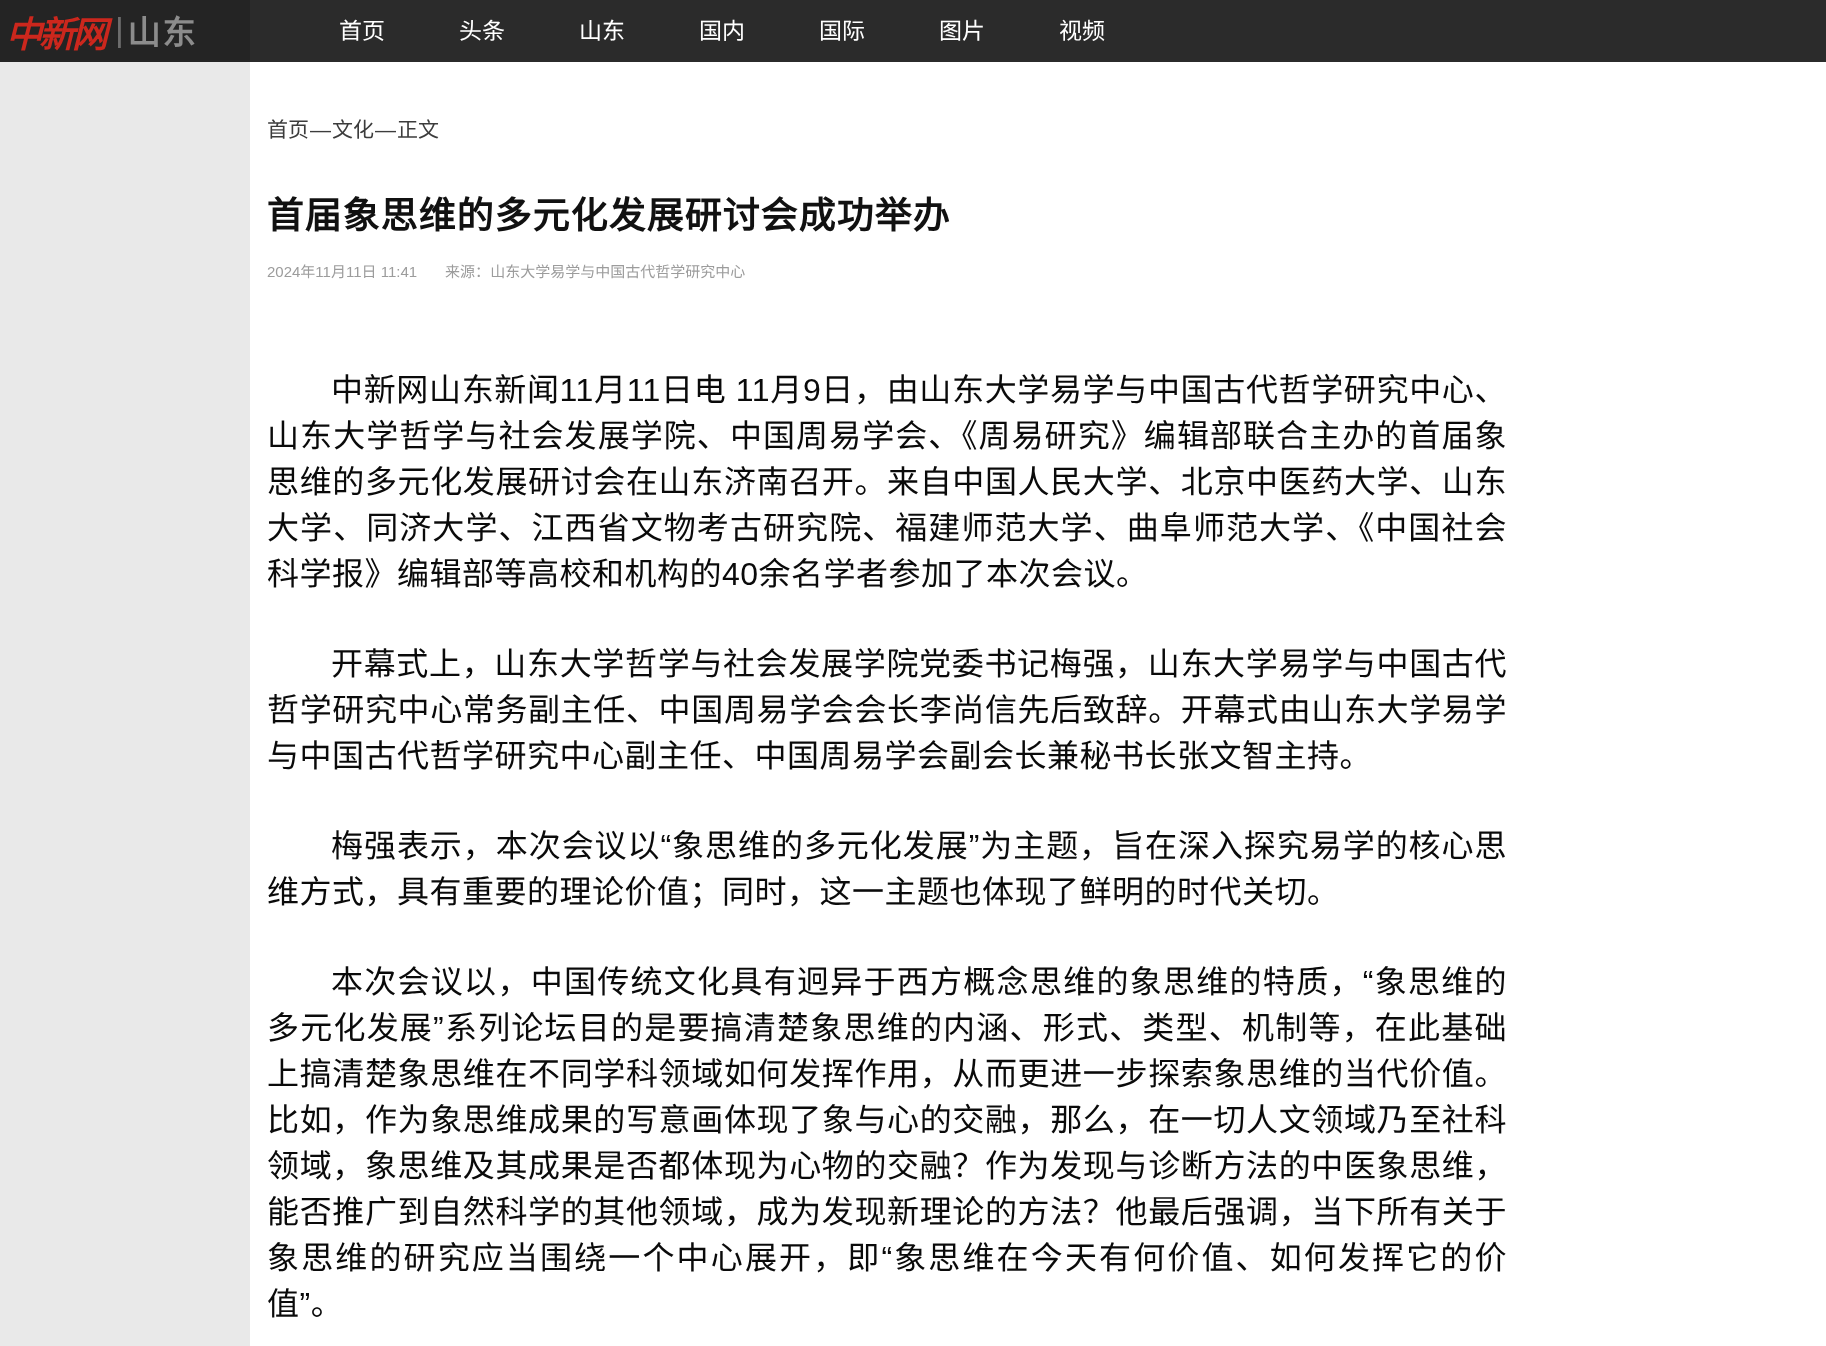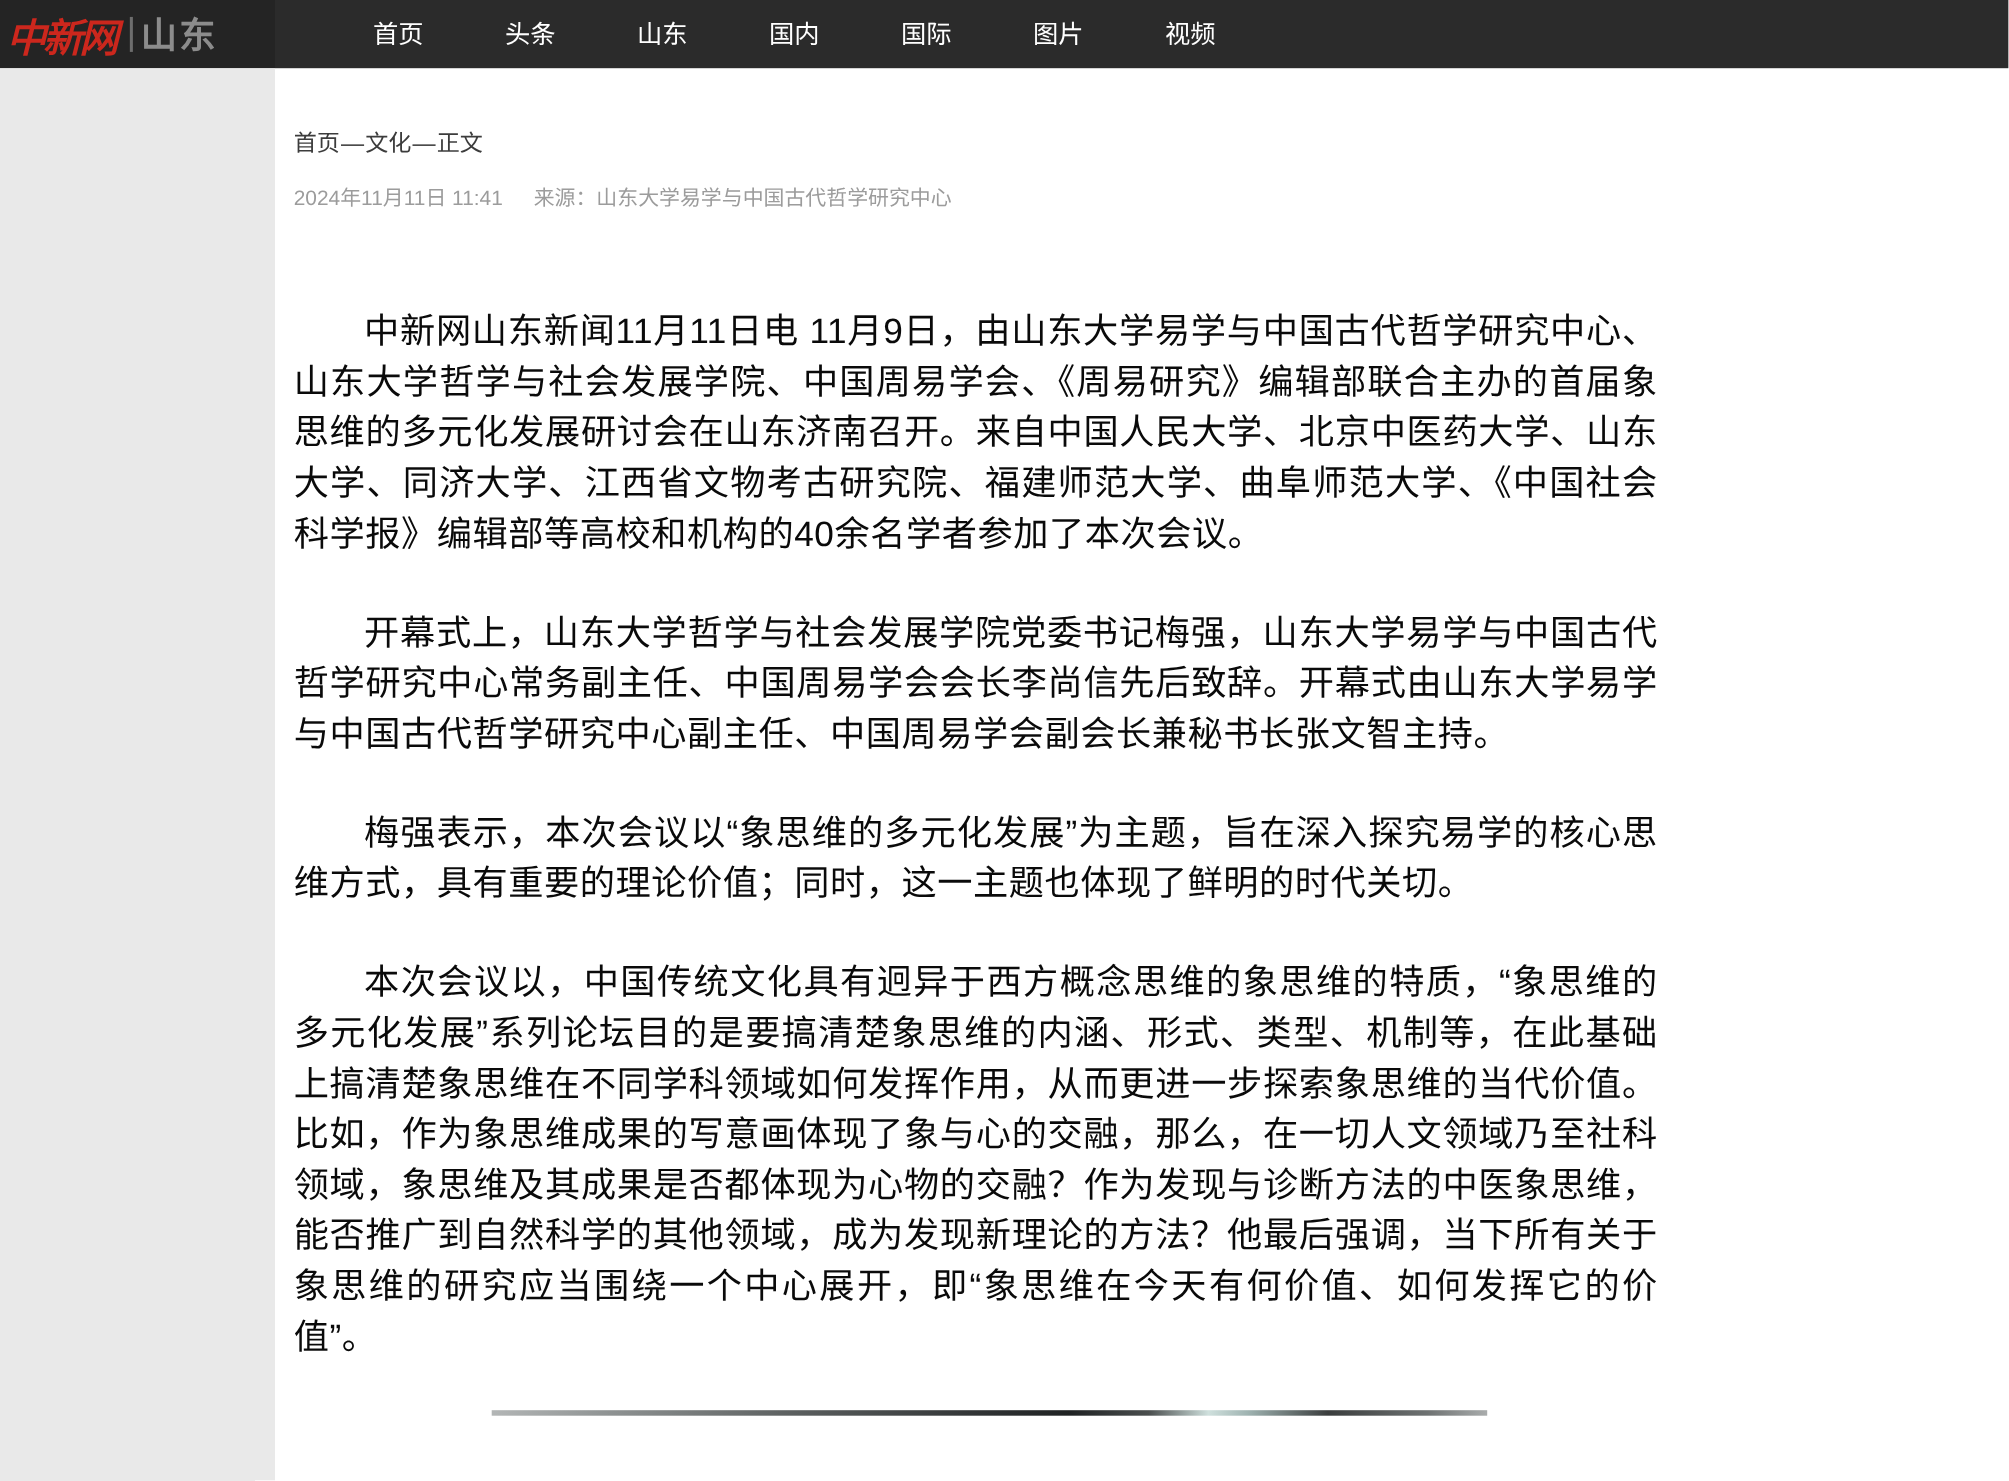--- a/index.html
+++ b/index.html
@@ -46,21 +46,21 @@
   .breadcrumb { margin-top:51px; font-size:21px; color:#3c3c3c; }
   .breadcrumb a { color:#3c3c3c; text-decoration:none; cursor:pointer; }
   .breadcrumb .sep { margin:0 1px; }
 
   h1.article-title {
     margin:42px 0 0 0;
     font-size:37px; font-weight:bold; color:#111111;
     letter-spacing:1px;
   }
 
-  .meta { margin-top:21px; font-size:19px; color:var(--meta-gray,#9c9c9c); }
+  .meta { margin-top:21px; font-size:15px; color:var(--meta-gray,#9c9c9c); }
   .meta .date { margin-right:28px; }
 
   .article-body { margin-top:86px; }
   .article-body p {
     margin:0 0 44px 0;
     font-size:32px; line-height:46px;
     color:var(--text,#0a0a0a);
     text-indent:2em; text-align:justify;
     letter-spacing:0.5px;
   }
@@ -97,20 +97,21 @@
 <div class="page">
   <aside class="gutter"></aside>
 
   <main class="main">
     <div class="content-col">
 
       <div class="breadcrumb">
         <a href="#">首页</a><span class="sep">—</span><a href="#">文化</a><span class="sep">—</span><span>正文</span>
       </div>
 
+      <h1 class="article-title">首届象思维的多元化发展研讨会成功举办</h1>
 
       <div class="meta">
         <span class="date">2024年11月11日 11:41</span><span><span>来源：</span><span>山东大学易学与中国古代哲学研究中心</span></span>
       </div>
 
       <div class="article-body">
         <p>中新网山东新闻11月11日电 11月9日，由山东大学易学与中国古代哲学研究中心、山东大学哲学与社会发展学院、中国周易学会、《周易研究》编辑部联合主办的首届象思维的多元化发展研讨会在山东济南召开。来自中国人民大学、北京中医药大学、山东大学、同济大学、江西省文物考古研究院、福建师范大学、曲阜师范大学、《中国社会科学报》编辑部等高校和机构的40余名学者参加了本次会议。</p>
         <p>开幕式上，山东大学哲学与社会发展学院党委书记梅强，山东大学易学与中国古代哲学研究中心常务副主任、中国周易学会会长李尚信先后致辞。开幕式由山东大学易学与中国古代哲学研究中心副主任、中国周易学会副会长兼秘书长张文智主持。</p>
         <p>梅强表示，本次会议以“象思维的多元化发展”为主题，旨在深入探究易学的核心思维方式，具有重要的理论价值；同时，这一主题也体现了鲜明的时代关切。</p>
         <p>本次会议以，中国传统文化具有迥异于西方概念思维的象思维的特质，“象思维的多元化发展”系列论坛目的是要搞清楚象思维的内涵、形式、类型、机制等，在此基础上搞清楚象思维在不同学科领域如何发挥作用，从而更进一步探索象思维的当代价值。比如，作为象思维成果的写意画体现了象与心的交融，那么，在一切人文领域乃至社科领域，象思维及其成果是否都体现为心物的交融？作为发现与诊断方法的中医象思维，能否推广到自然科学的其他领域，成为发现新理论的方法？他最后强调，当下所有关于象思维的研究应当围绕一个中心展开，即“象思维在今天有何价值、如何发挥它的价值”。</p>

